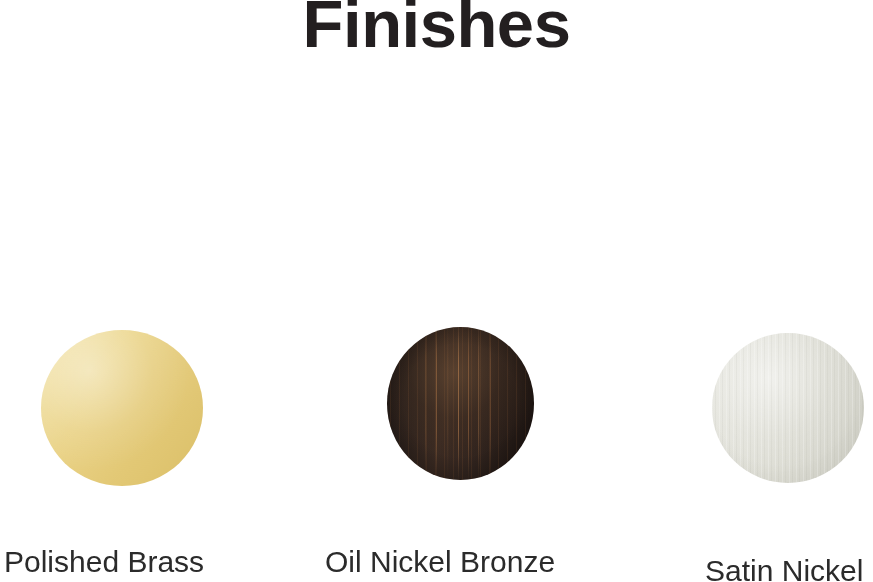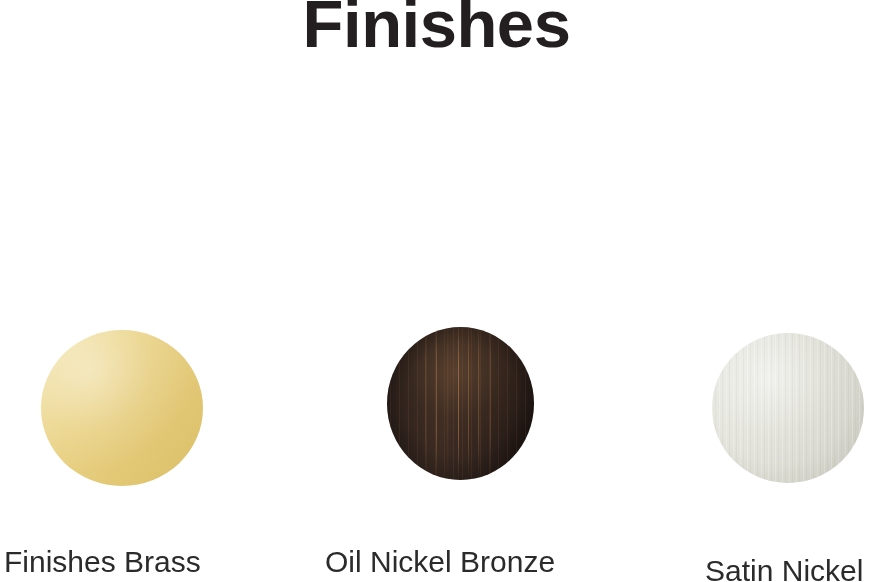--- a/index.html
+++ b/index.html
@@ -223,21 +223,21 @@
 <body>
 
 <div id="page">
 
   <div class="page-title">Finishes</div>
 
   <div class="swatch" id="swatch-brass">
     <div class="swatch-disc">
       <div class="grain"></div>
     </div>
-    <div class="swatch-label">Finishes Brass</div>
+    <div class="swatch-label">Polished Brass</div>
   </div>
 
   <div class="swatch" id="swatch-bronze">
     <div class="swatch-disc">
       <div class="streaks"></div>
       <div class="streaks-bright"></div>
       <div class="vignette"></div>
     </div>
     <div class="swatch-label">Oil Nickel Bronze</div>
   </div>

